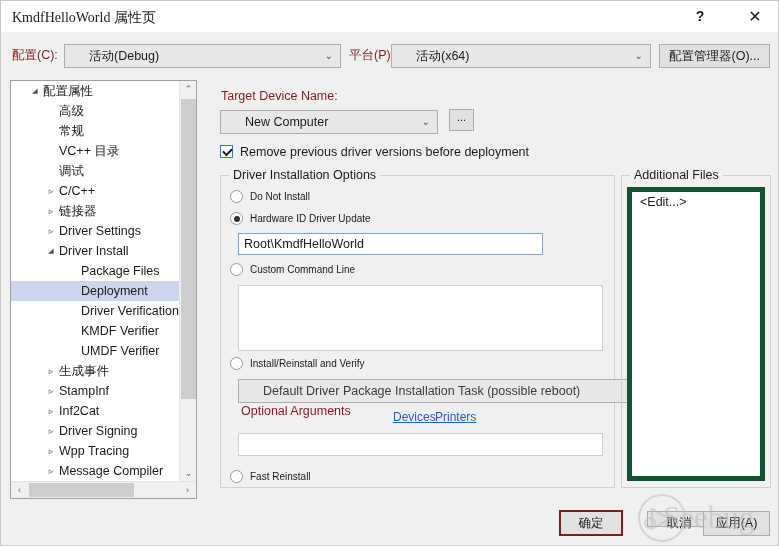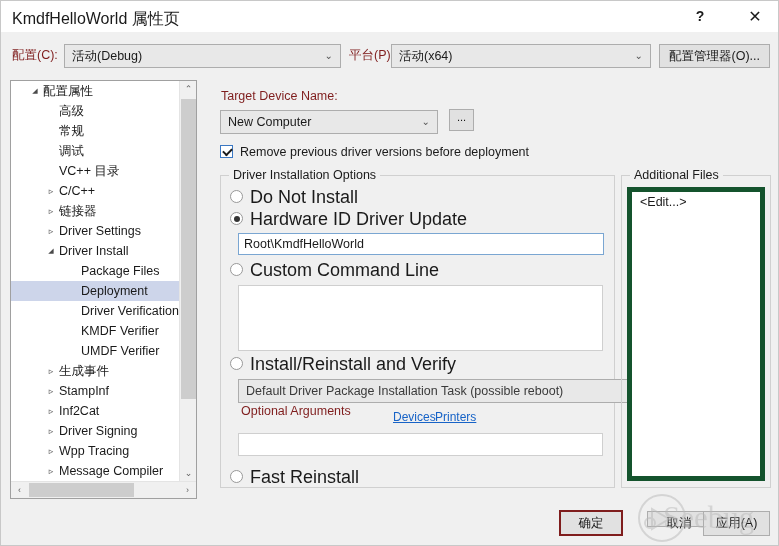--- a/index.html
+++ b/index.html
@@ -25,23 +25,24 @@
 
   
   .titlebar {
     position: absolute; left: 0; top: 0;
     width: 100%; height: 31px;
     background: #ffffff;
     box-sizing: border-box;
   }
   .titlebar .title {
     position: absolute; left: 11px; top: 8px;
-    font-size: 16px;
+    font-size: 14px;
     color: #1a1a1a;
     white-space: nowrap;
+    font-family: Liberation Serif, serif;
   }
   .titlebar .help-btn {
     position: absolute; right: 56px; top: 0;
     width: 44px; height: 31px;
     line-height: 31px; text-align: center;
     font-size: 14px; font-weight: bold;
     color: #1a1a1a;
     cursor: default;
   }
   .titlebar .close-btn {
@@ -61,21 +62,21 @@
     color:#7f1d1d;
     white-space:nowrap;
   }
   .combo {
     position:absolute;
     background:#e8e8e8;
     border:1px solid #adadad;
     box-sizing:border-box;
     font-size:12.5px;
     color:#1a1a1a;
-    padding-left:7px;
+    padding-left:24px;
     line-height:22px;
     height:24px;
     white-space:nowrap;
     overflow:hidden;
   }
   .combo .chev {
     position:absolute; right:7px; top:0;
     line-height:22px;
     font-size:10px;
     color:#555;
@@ -180,21 +181,21 @@
     top:-8px; left:8px;
     background:#f0f0f0;
     padding:0 4px;
     font-size:12.5px;
     color:#1a1a1a;
     white-space:nowrap;
   }
 
   .radio {
     position:absolute;
-    font-size:18px; color:#1a1a1a;
+    font-size:10px; color:#1a1a1a;
     white-space:nowrap;
     cursor:default;
     padding-left:20px;
     line-height:16px;
     height:16px;
   }
   .radio::before {
     content:"";
     position:absolute; left:0; top:1px;
     width:13px; height:13px;
@@ -342,24 +343,24 @@
           <span class="arrow" style="left: 18px; font-size: 7px;">◢</span>
           <span class="tlabel" style="left: 32px;">配置属性</span>
         </div>
         <div class="titem">
           <span class="tlabel" style="left: 48px;">高级</span>
         </div>
         <div class="titem">
           <span class="tlabel" style="left: 48px;">常规</span>
         </div>
         <div class="titem">
+          <span class="tlabel" style="left: 48px;">VC++ 目录</span>
+        </div>
+        <div class="titem">
           <span class="tlabel" style="left: 48px;">调试</span>
-        </div>
-        <div class="titem">
-          <span class="tlabel" style="left: 48px;">VC++ 目录</span>
         </div>
         <div class="titem">
           <span class="arrow" style="left: 34px; font-size: 9px;">▹</span>
           <span class="tlabel" style="left: 48px;">C/C++</span>
         </div>
         <div class="titem">
           <span class="arrow" style="left: 34px; font-size: 9px;">▹</span>
           <span class="tlabel" style="left: 48px;">链接器</span>
         </div>
         <div class="titem">
@@ -444,21 +445,21 @@
     </div>
 
     <div class="radio" style="left:229px; top:188px;">
       <span>Do Not Install</span>
     </div>
 
     <div class="radio on" style="left:229px; top:210px;">
       <span>Hardware ID Driver Update</span>
     </div>
 
-    <div class="textbox" style="left:237px; top:232px; width:366px; height:22px;">Root\KmdfHelloWorld</div>
+    <div class="textbox" style="left:237px; top:232px; width:305px; height:22px;">Root\KmdfHelloWorld</div>
 
     <div class="radio" style="left:229px; top:261px;">
       <span>Custom Command Line</span>
     </div>
 
     <div class="textarea" style="left:237px; top:284px; width:365px; height:66px;"></div>
 
     <div class="radio" style="left:229px; top:355px;">
       <span>Install/Reinstall and Verify</span>
     </div>

